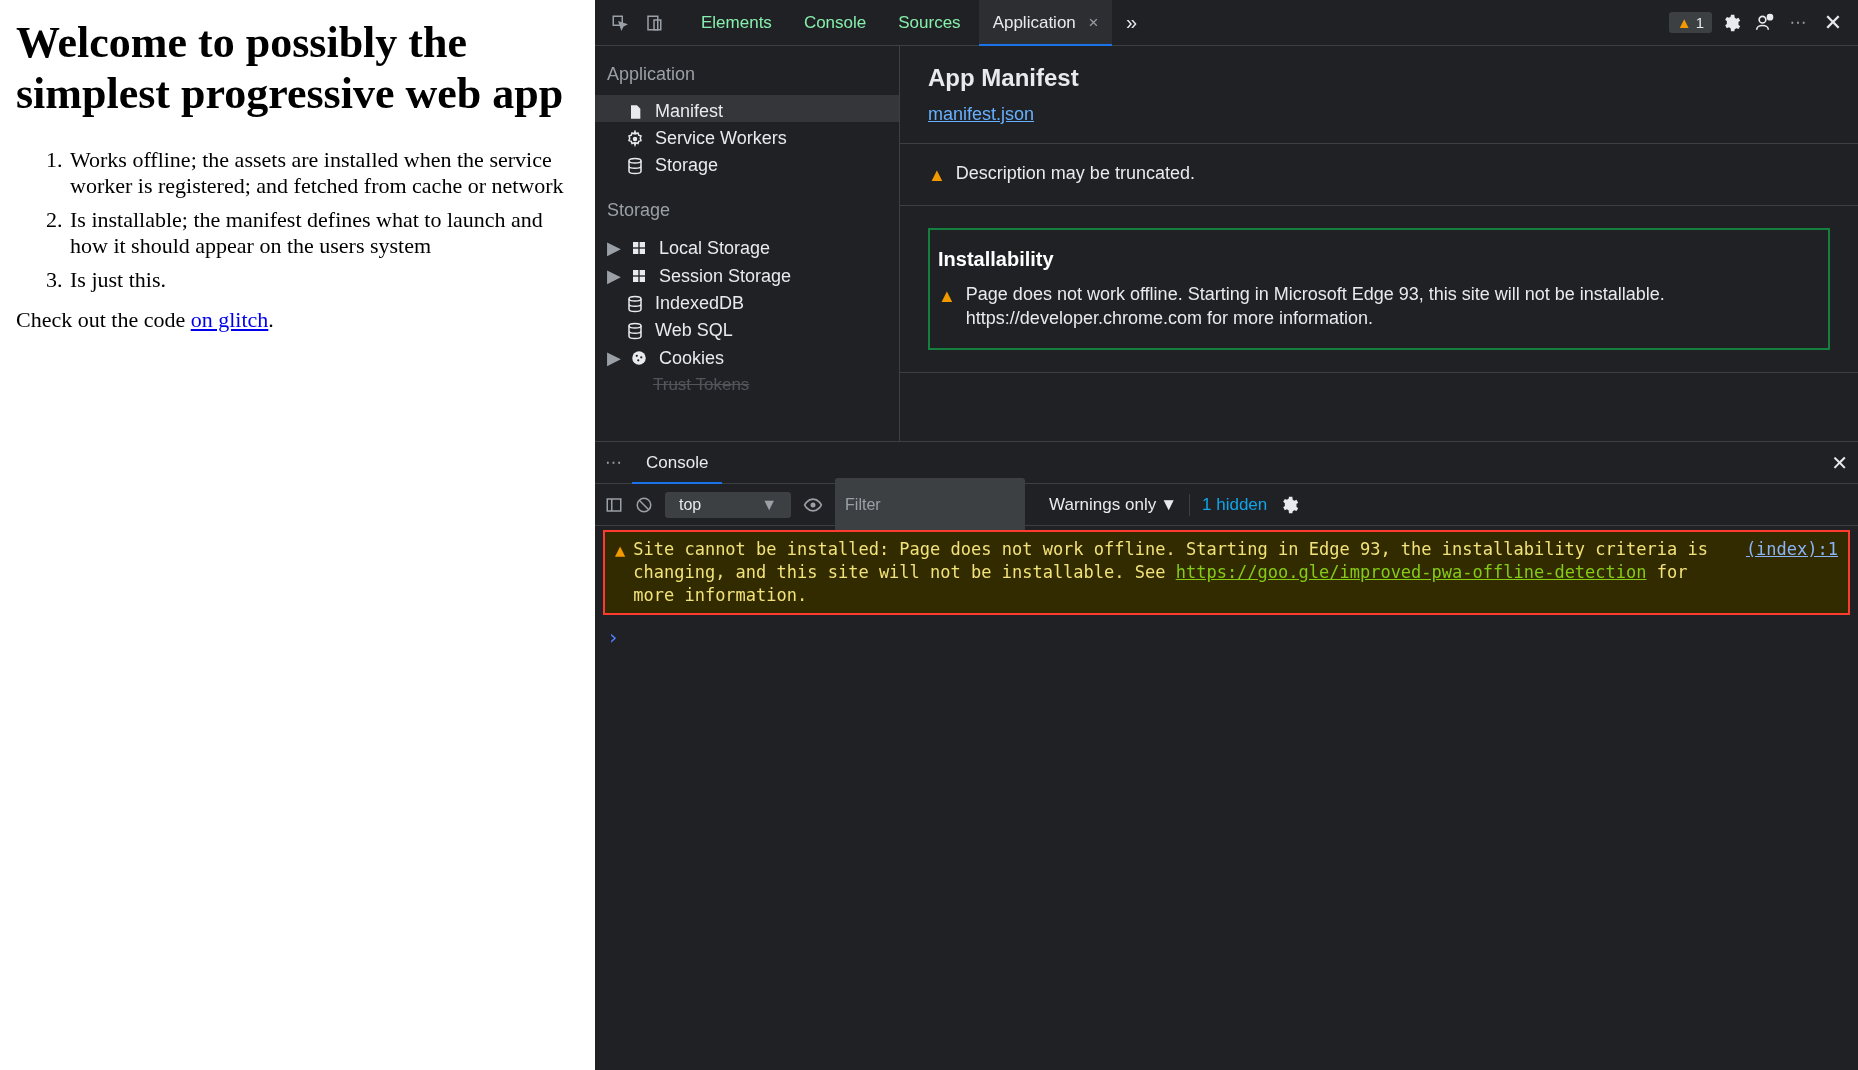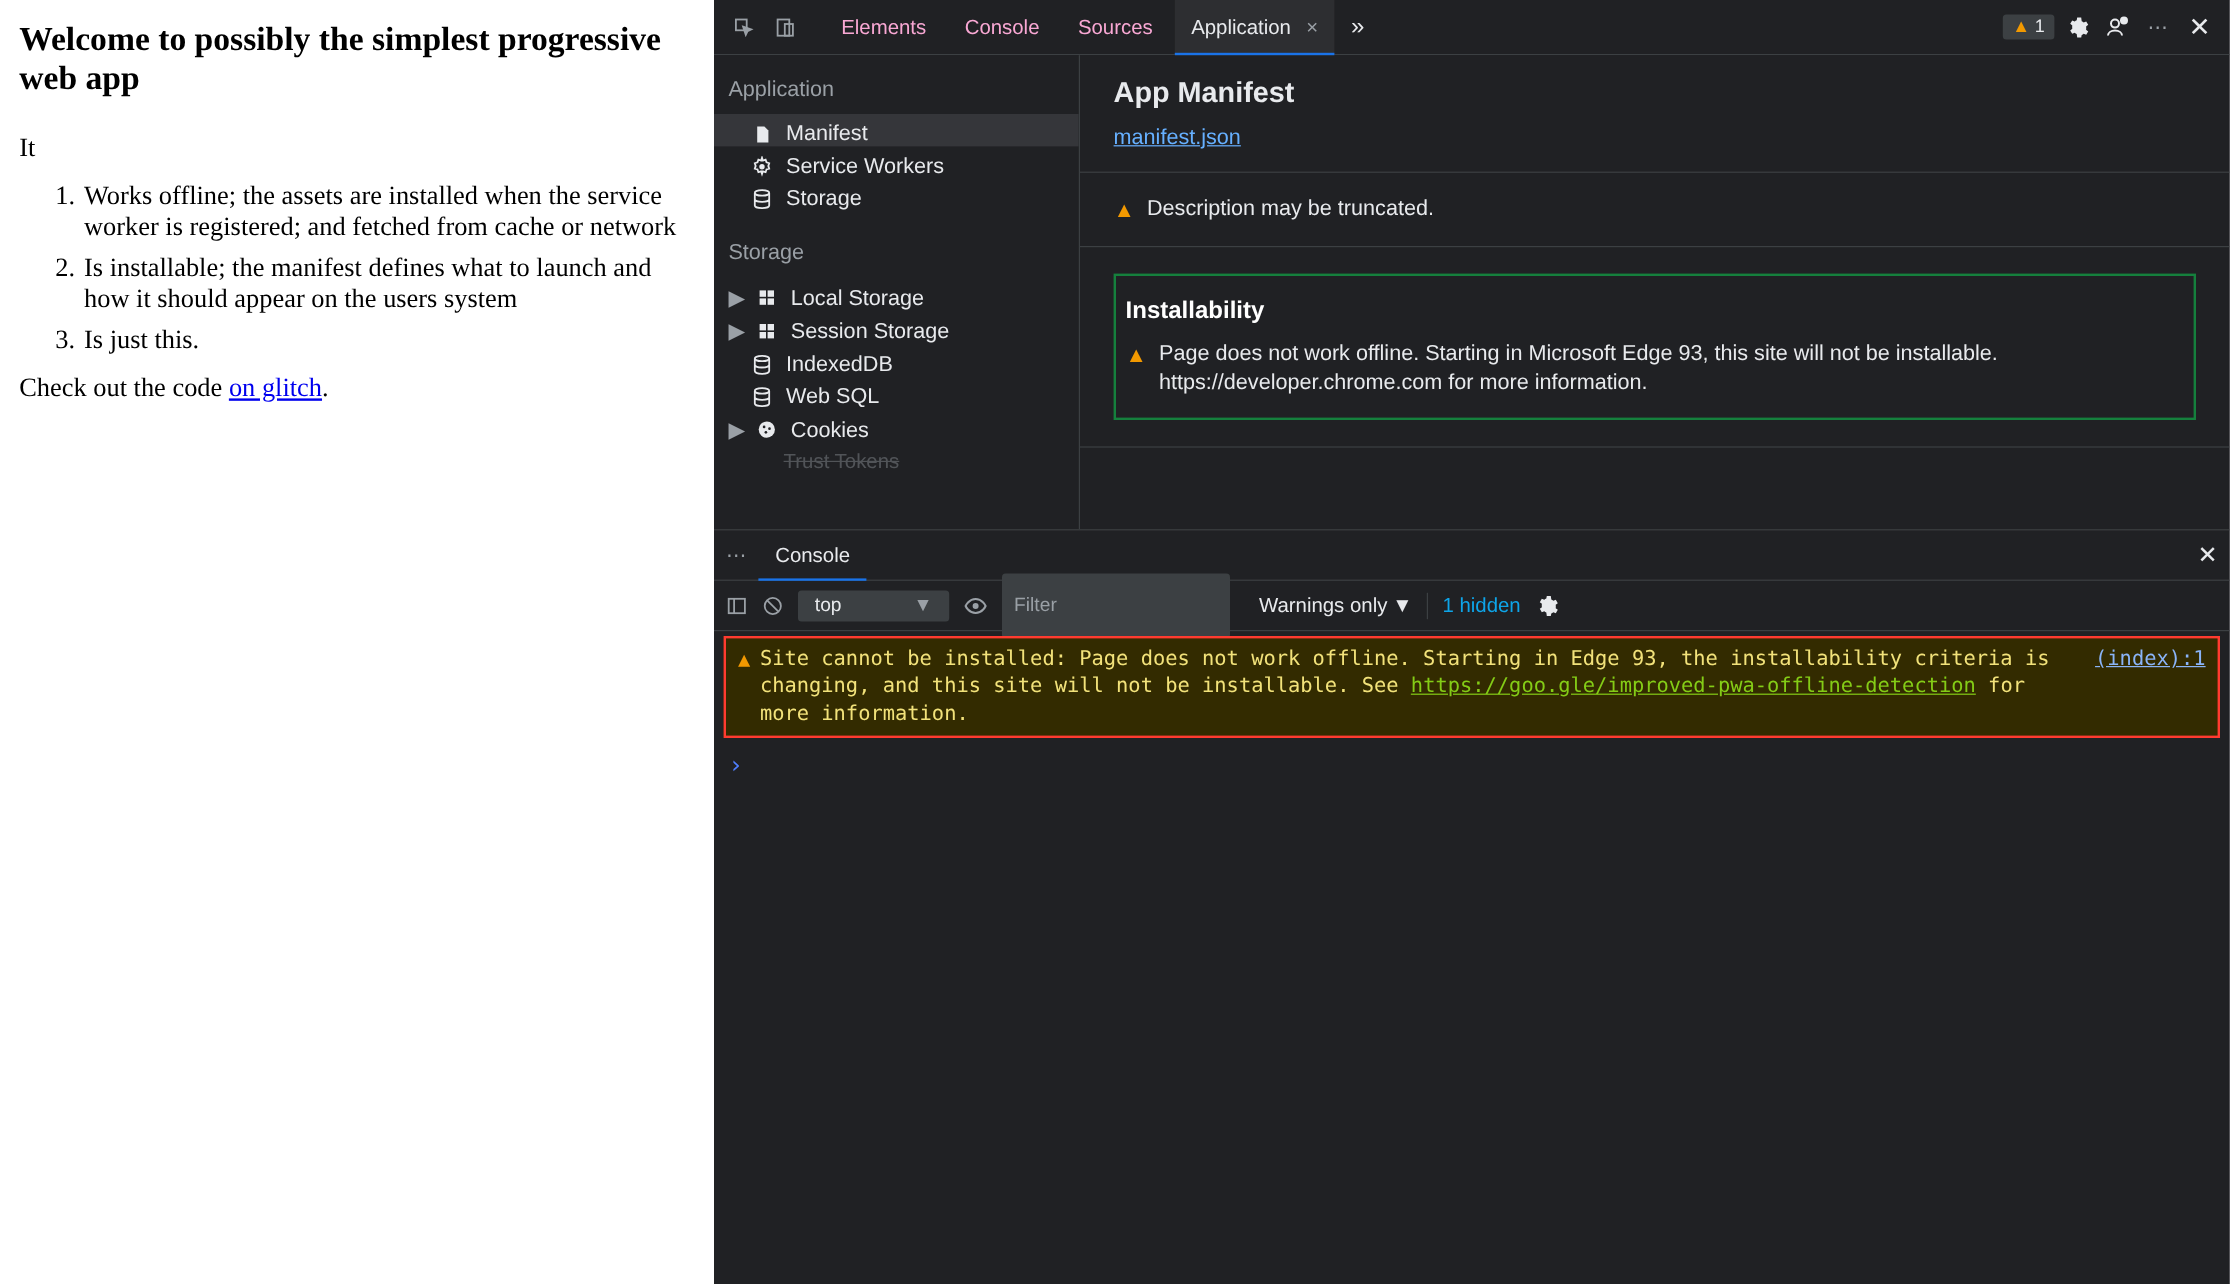--- a/index.html
+++ b/index.html
@@ -1,31 +1,31 @@
 <!DOCTYPE html>
 <html><head>
 <meta charset="utf-8">
 <style>
 * { box-sizing: border-box; margin: 0; padding: 0; }
 html, body { width: 100%; height: 100%; font-family: "Segoe UI", Arial, sans-serif; overflow: hidden; }
 .root { display: flex; width: 1858px; height: 1070px; }
 
 
 .page { width: 595px; height: 100%; background: #fff; padding: 18px 16px; font-family: "Times New Roman", Times, serif; color: #000; }
-.page h1 { font-size: 28px; font-weight: 700; line-height: 1.15; margin-bottom: 28px; }
+.page h1 { font-size: 44px; font-weight: 700; line-height: 1.15; margin-bottom: 28px; }
 .page p { font-size: 22px; margin: 10px 0; }
 .page ol { margin: 14px 0 14px 52px; font-size: 22px; }
 .page ol li { margin-bottom: 8px; padding-left: 2px; }
 .page a { color: #0000ee; text-decoration: underline; }
 
 
 .devtools { flex: 1; height: 100%; background: #202124; color: #e8eaed; display: flex; flex-direction: column; font-size: 17px; }
 .dt-tabs { height: 46px; background: #202124; display: flex; align-items: center; padding: 0 10px; border-bottom: 1px solid #3c4043; gap: 4px; }
 .dt-tabs .icon-btn { width: 30px; height: 30px; display: flex; align-items: center; justify-content: center; color: #9aa0a6; border-radius: 3px; }
-.dt-tabs .tab { padding: 0 14px; height: 46px; line-height: 46px; color: #f9a8d4; cursor: pointer; }
+.dt-tabs .tab { padding: 0 14px; height: 46px; line-height: 46px; color: #86efac; cursor: pointer; }
 .dt-tabs .tab.active { color: #e8eaed; background: #2d2e31; border-bottom: 2px solid #1a73e8; position: relative; }
 .dt-tabs .tab.active .close { margin-left: 8px; color: #9aa0a6; }
 .dt-tabs .spacer { flex: 1; }
 .warn-pill { display: flex; align-items: center; gap: 4px; background: #3c4043; border-radius: 3px; padding: 2px 8px; color: #e8eaed; font-size: 15px;}
 .warn-pill .tri { color: #f29900; }
 
 .dt-body { flex: 1; display: flex; min-height: 0; }
 .sidebar { width: 305px; background: #202124; border-right: 1px solid #3c4043; overflow-y: auto; padding-top: 8px;}
 .sidebar .section-title { color: #9aa0a6; font-size: 18px; padding: 10px 12px; }
 .sidebar .item { display: flex; align-items: center; gap: 10px; padding: 6px 12px 0 30px; color: #e8eaed; cursor: pointer; font-size: 18px;}
@@ -70,21 +70,20 @@
 
 svg{display:block;}
 </style>
 </head>
 <body>
 
 <div class="root">
 
   <div class="page">
     <h1>Welcome to possibly the simplest progressive web app</h1>
-    <p>It</p>
     <ol>
       <li>Works offline; the assets are installed when the service worker is registered; and fetched from cache or network</li>
       <li>Is installable; the manifest defines what to launch and how it should appear on the users system</li>
       <li>Is just this.</li>
     </ol>
     <p>
       <span>Check out the code </span><a href="#">on glitch</a><span>.</span>
     </p>
   </div>
 

